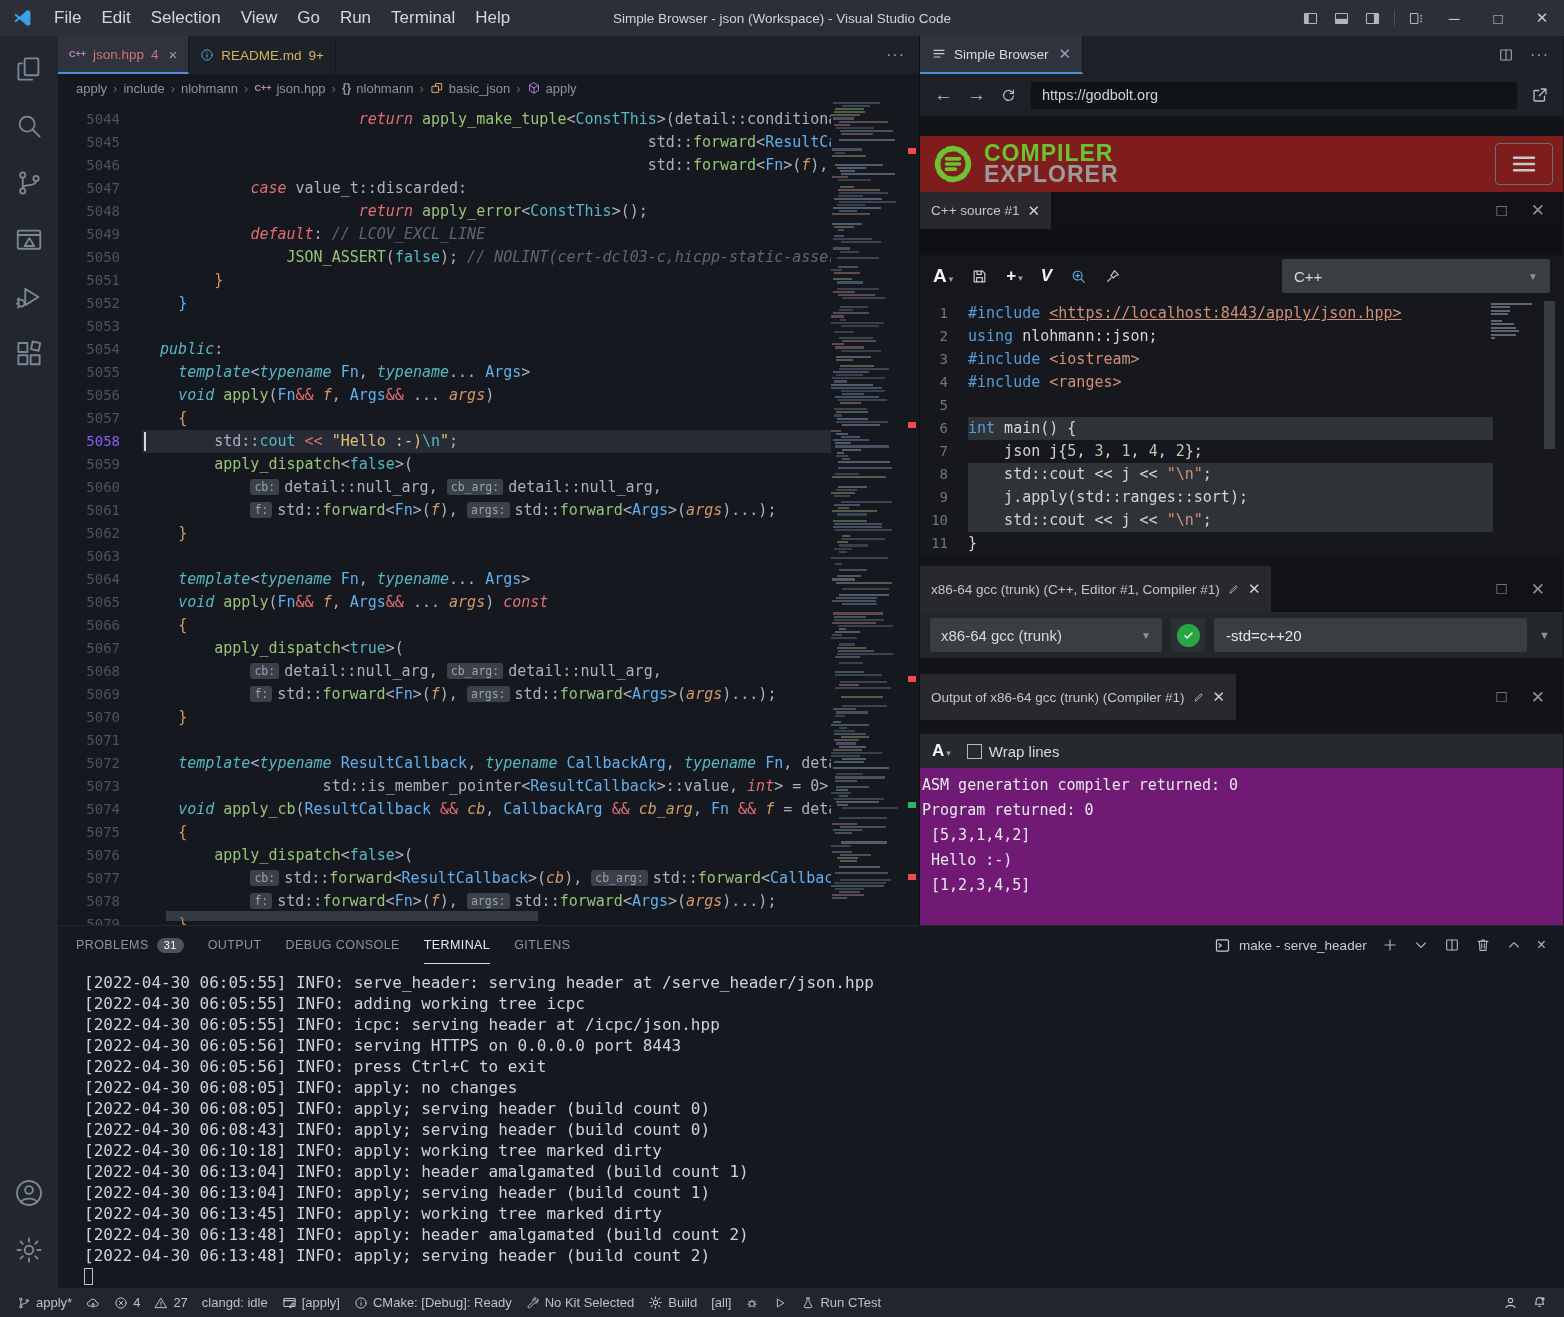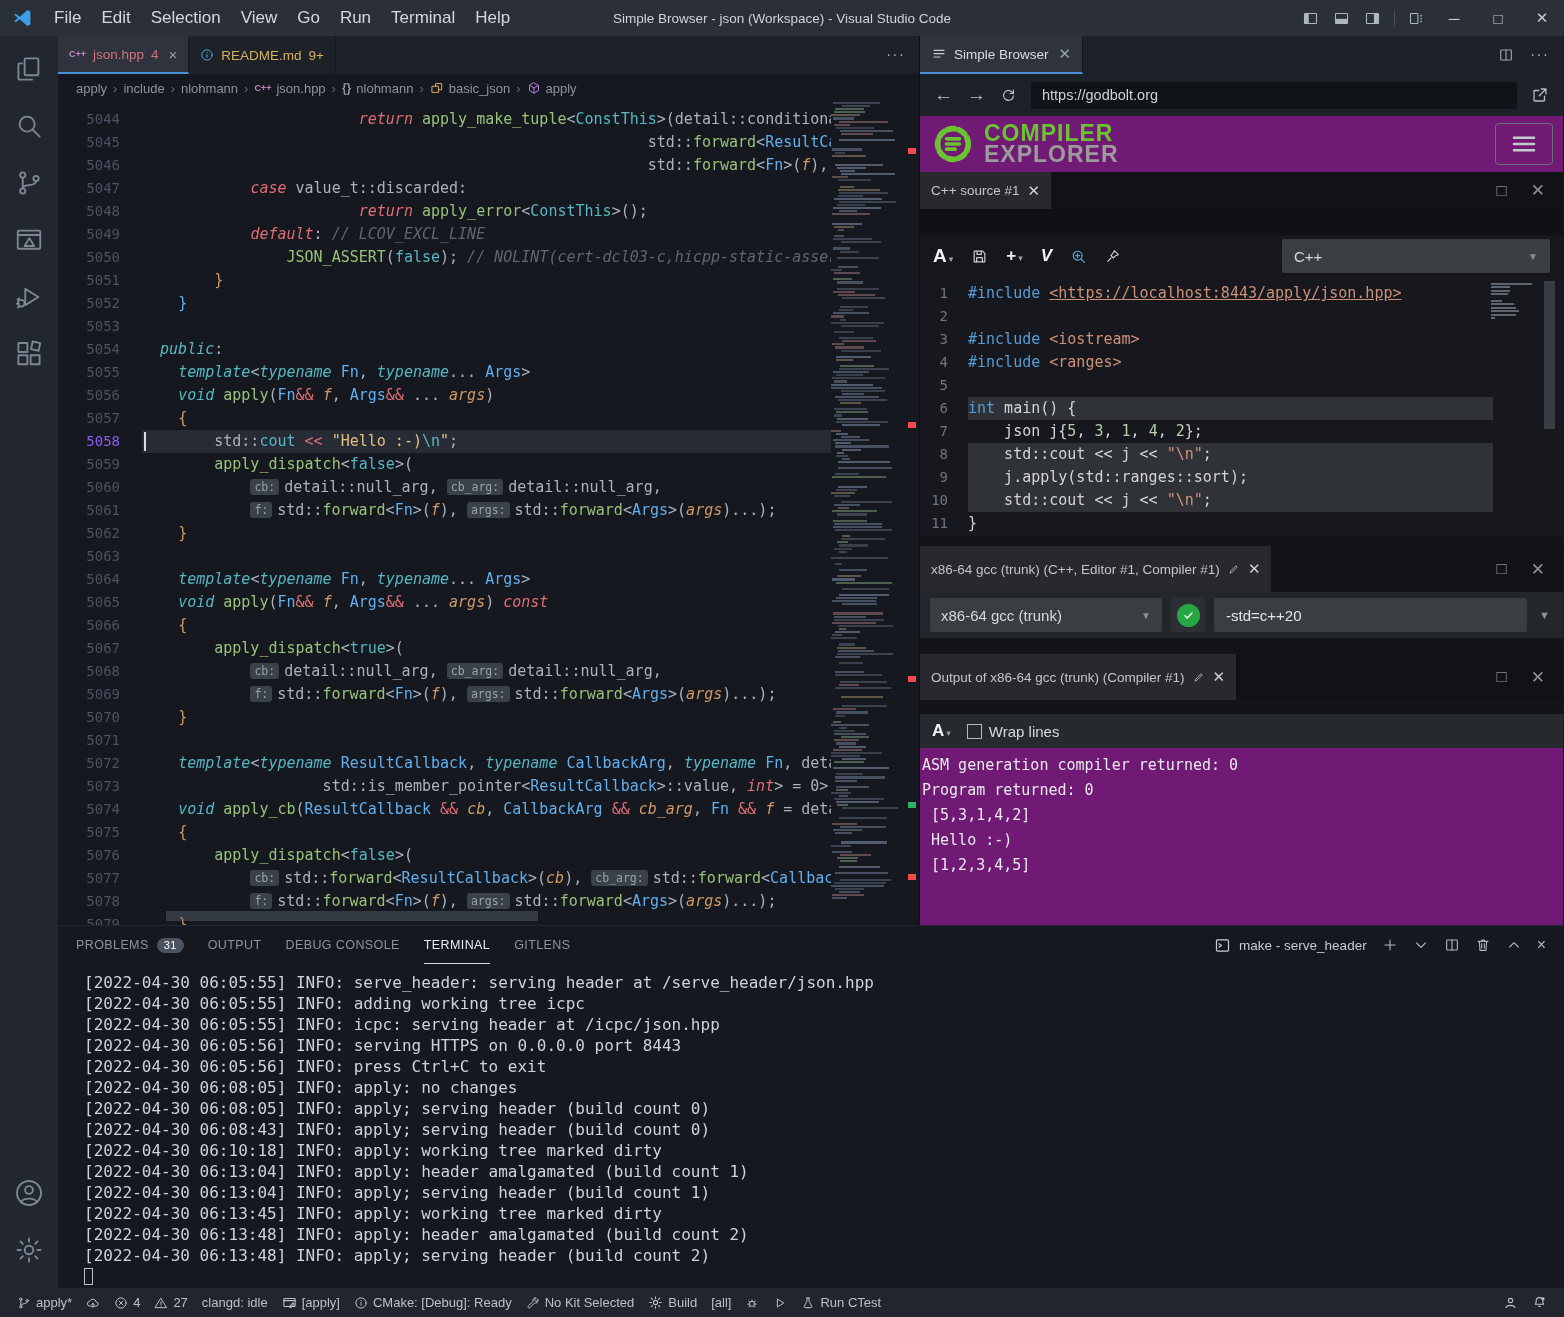--- a/index.html
+++ b/index.html
@@ -69,21 +69,21 @@
   .ruler { position:absolute; right:0; top:0; width:14px; height:100%; }
   .ruler i { position:absolute; right:3px; width:8px; height:6px; display:block; }
   .hscroll { position:absolute; bottom:4px; left:108px; width:372px; height:10px; background:rgba(90,99,112,.45); }
 
   
   .group-right { width:643px; display:flex; flex-direction:column; }
   .browser-toolbar { height:42px; background:#1d2128; display:flex; align-items:center; gap:14px; padding:0 14px; }
   .nav-ar { color:#b6bdc9; font-size:19px; }
   .urlbox { flex:1; height:27px; background:#101317; color:#ced3da; font-size:14.5px; display:flex; align-items:center; padding:0 11px; white-space:nowrap; overflow:hidden; }
   .ce { flex:1; background:#121418; display:flex; flex-direction:column; overflow:hidden; }
-  .ce-header { height:56px; background:#701a75; display:flex; align-items:center; padding:0 10px; }
+  .ce-header { height:56px; background:#7f1d1d; display:flex; align-items:center; padding:0 10px;margin-top:20px; }
   .ce-logo { display:flex; align-items:center; gap:8px; }
   .ce-logo-txt { font-weight:bold; font-size:23px; line-height:21px; letter-spacing:1px; }
   .ce-logo-txt .l1 { color:#6cc331; }
   .ce-logo-txt .l2 { color:#9b9b9b; }
   .ce-burger { margin-left:auto; width:58px; height:42px; border:1px solid #6a6f75; border-radius:4px; display:flex; align-items:center; justify-content:center; color:#c8cbce; }
   .ce-tabrow { height:37px; background:#101215; display:flex; align-items:stretch; }
   .ce-tab { background:#27292d; display:flex; align-items:center; gap:8px; padding:0 11px; font-size:13.5px; color:#c2c5c9; }
   .ce-tab .pct { color:#c2c5c9; }
   .ce-x { color:#d0d3d6; font-size:15px; }
   .pane-ctl { margin-left:auto; display:flex; align-items:center; gap:24px; padding-right:18px; color:#8b8f94; font-size:17px; }
@@ -1237,20 +1237,21 @@
               </div>
             </div>
             <div class="mcode">
               <div>
                   <div class="ml">
                     <span class="mn">1</span>
                     <span class="mc"><span class="mk-k">#include</span><span class="mk-p"> </span><span class="mk-l">&lt;https://localhost:8443/apply/json.hpp&gt;</span></span>
                   </div>
                   <div class="ml">
                     <span class="mn">2</span>
+                    <span class="mc"><span class="mk-k">using</span><span class="mk-p"> nlohmann::json;</span></span>
                   </div>
                   <div class="ml">
                     <span class="mn">3</span>
                     <span class="mc"><span class="mk-k">#include</span><span class="mk-p"> </span><span class="mk-s">&lt;iostream&gt;</span></span>
                   </div>
                   <div class="ml">
                     <span class="mn">4</span>
                     <span class="mc"><span class="mk-k">#include</span><span class="mk-p"> </span><span class="mk-s">&lt;ranges&gt;</span></span>
                   </div>
                   <div class="ml">

